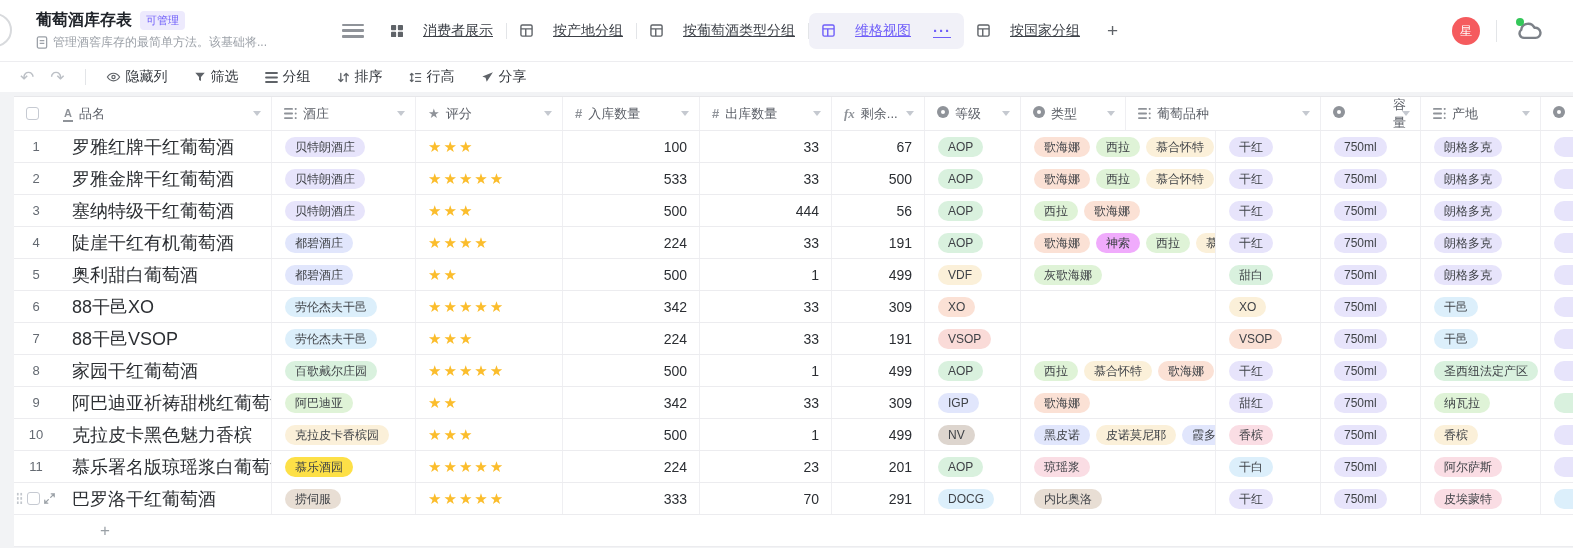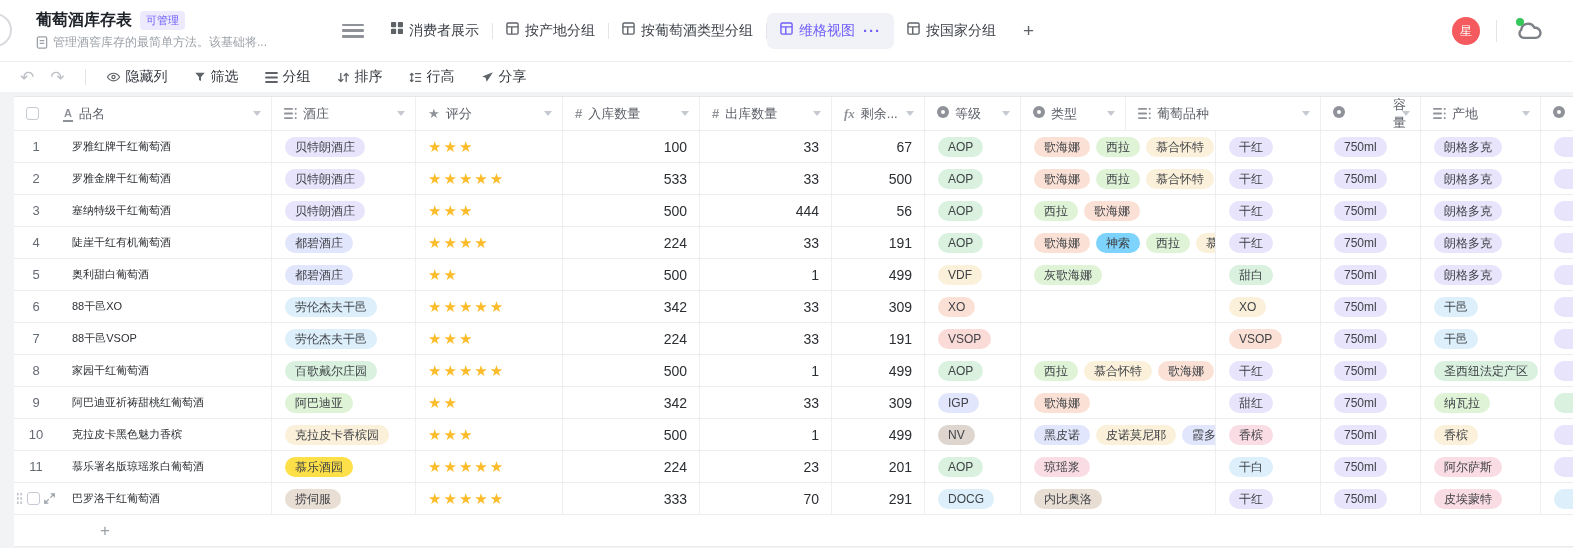--- a/index.html
+++ b/index.html
@@ -13,21 +13,21 @@
   .title-block { margin-left:36px; display:flex; flex-direction:column; gap:3px; min-width:300px; }
   .title-row { display:flex; align-items:center; gap:8px; }
   .doc-title { font-size:16px; font-weight:700; color:#1f2329; }
   .perm-badge { font-size:11px; color:#6F5EF9; background:#EDEAFD; border-radius:4px; padding:2px 6px; }
   .subtitle-row { display:flex; align-items:center; gap:5px; color:#9ca1a8; font-size:12px; }
   .hamburger { width:22px; height:14px; display:flex; flex-direction:column; justify-content:space-between; margin:0 14px 0 6px; cursor:pointer; }
   .hamburger i { display:block; height:2.5px; background:#8f9399; border-radius:1px; }
 
   
   .tabs { display:flex; align-items:center; height:100%; }
-  .tab { display:flex; gap:6px; padding:9px 13px; font-size:14px; color:#3c4047; cursor:pointer; white-space:nowrap; border-radius:7px; }
+  .tab { display:flex; align-items:center; gap:20px; padding:9px 13px; font-size:14px; color:#3c4047; cursor:pointer; white-space:nowrap; border-radius:7px;text-decoration:underline; }
   .tab.active { background:#F1F1F8; color:#6F5EF9; }
   .tab.active .more-dots { color:#6F5EF9; }
   .tab-sep { width:1px; height:16px; background:#e3e5e8; }
   .more-dots { font-size:15px; letter-spacing:1px; color:#9aa0a6; margin-left:2px; font-weight:700; }
   .add-view { font-size:19px; color:#5f6368; padding:0 14px; cursor:pointer; }
 
   .topbar-right { position:absolute; right:26px; top:0; height:62px; display:flex; align-items:center; gap:16px; }
   .avatar { width:28px; height:28px; border-radius:50%; background:#F55B5E; color:#fff; font-size:12px; display:flex; align-items:center; justify-content:center; }
   .tr-sep { width:1px; height:22px; background:#e3e5e8; }
   .cloud-wrap { position:relative; width:34px; height:28px; display:flex; align-items:center; justify-content:center; }
@@ -47,21 +47,21 @@
   .trow { display:flex; align-items:center; border-bottom:1px solid #ececef; background:#fff; }
   .thead { height:34px; }
   .tbody-row { height:32px; }
   .cell { height:100%; display:flex; align-items:center; border-right:1px solid #efeff2; overflow:hidden; }
   .hcell { color:#5a5e66; font-size:13px; gap:6px; padding:0 8px 0 12px; position:relative; }
   .hcell .caret { position:absolute; right:10px; }
   .caret { width:0; height:0; border-left:4.5px solid transparent; border-right:4.5px solid transparent; border-top:5px solid #c5c9d0; cursor:pointer; }
   .checkbox { width:13px; height:13px; border:1.5px solid #c6cad2; border-radius:3px; background:#fff; cursor:pointer; flex:none; }
 
   .rownum { width:44px; flex:none; text-align:center; font-size:13px; color:#646a72; }
-  .name-text { font-size:11px; color:#2c2f33; margin-left:14px; white-space:nowrap;text-align:right; }
+  .name-text { font-size:18px; color:#2c2f33; margin-left:14px; white-space:nowrap;text-align:right; }
   .num-cell { justify-content:flex-end; padding-right:12px; font-size:14px; color:#2b2e33; }
   .pill-cell { padding-left:13px; gap:6px; white-space:nowrap; }
   .pill { display:inline-flex; align-items:center; height:20px; line-height:20px; padding:0 10px; border-radius:10px; font-size:12px; color:#3f4247; flex:none; }
   .pill.sliver { width:40px; }
   .stars { padding-left:12px; color:#FBBD2C; font-size:15px; letter-spacing:2px; white-space:nowrap; }
 
   
   .fi { color:#8f9399; display:inline-flex; align-items:center; justify-content:center; flex:none; }
   .fi-text { font-size:11px; font-weight:700; border-bottom:2px solid #8f9399; line-height:1.1; padding:0 1px; }
   .fi-num { font-size:13px; font-weight:700; }
@@ -447,21 +447,21 @@
           <span>★★★★</span>
         </div>
         <div class="cell num-cell" style="width:137px;flex:none">224</div>
         <div class="cell num-cell" style="width:132px;flex:none">33</div>
         <div class="cell num-cell" style="width:93px;flex:none">191</div>
         <div class="cell pill-cell" style="width:96px;flex:none">
           <span class="pill" style="background:#D9F1DE">AOP</span>
         </div>
         <div class="cell pill-cell" style="width:195px;flex:none">
           <span class="pill" style="background:#FBE1D5">歌海娜</span>
-          <span class="pill" style="background:#7dd3fc">神索</span>
+          <span class="pill" style="background:#f0abfc">神索</span>
           <span class="pill" style="background:#DFF3D7">西拉</span>
           <span class="pill" style="background:#FBF0D9">慕合怀特</span>
         </div>
         <div class="cell pill-cell" style="width:105px;flex:none">
           <span class="pill" style="background:#E7E4FB">干红</span>
         </div>
         <div class="cell pill-cell" style="width:100px;flex:none">
           <span class="pill" style="background:#E7E4FB">750ml</span>
         </div>
         <div class="cell pill-cell" style="width:120px;flex:none">

